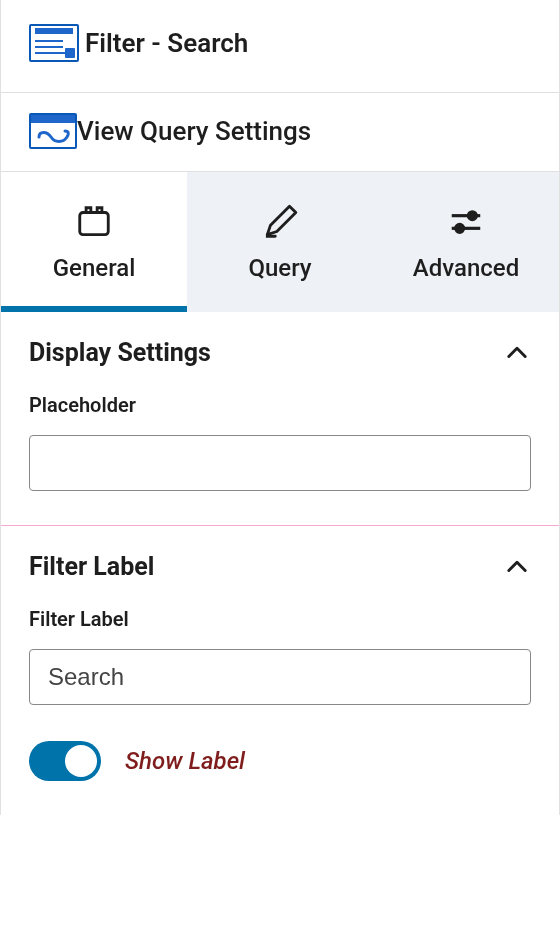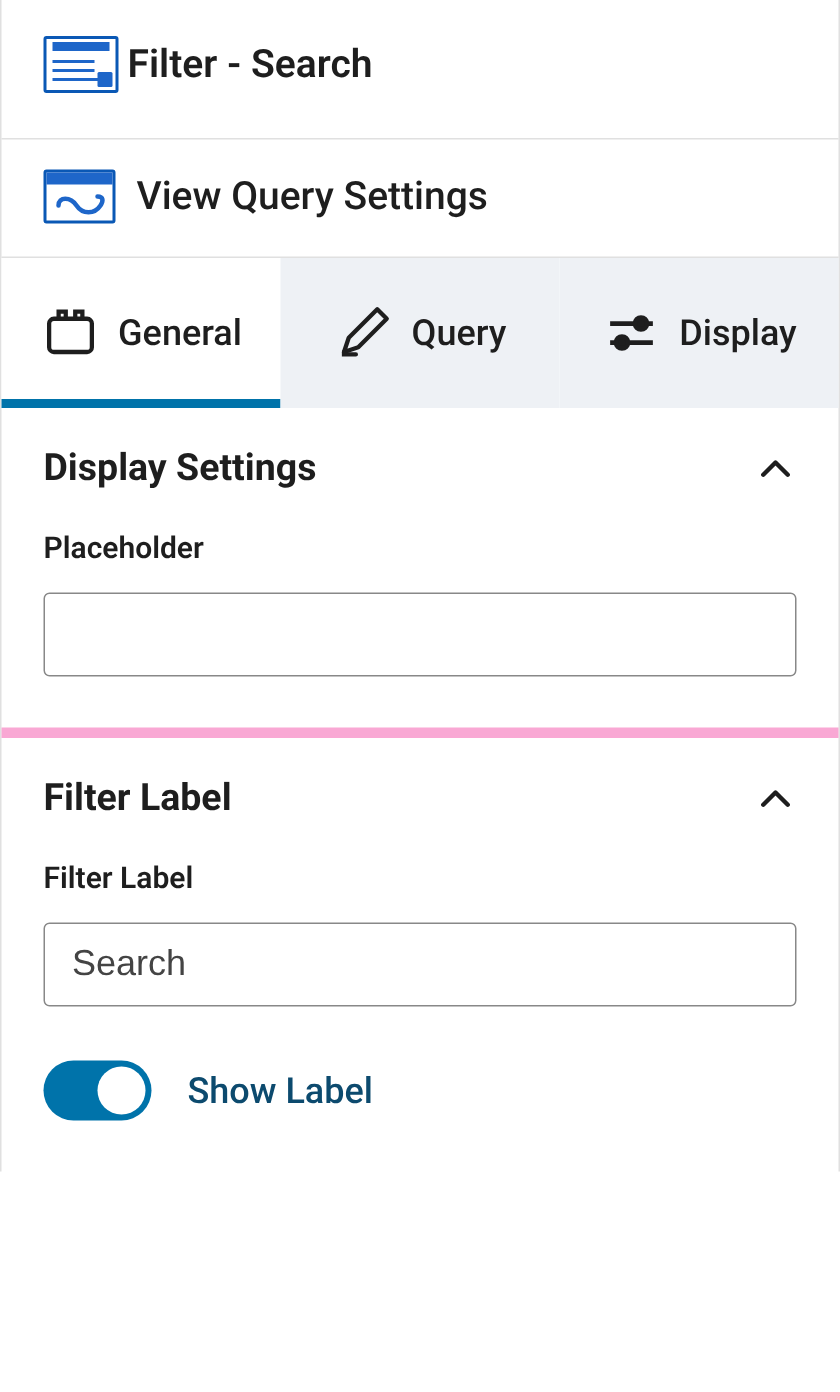--- a/index.html
+++ b/index.html
@@ -8,21 +8,20 @@
 
   .header-row {
     display: flex; align-items: center;
     padding: 24px 28px 30px 28px;
     border-bottom: 1px solid #e0e0e0;
     gap: 6px;
   }
   .header-row2 {
     display: flex; align-items: center;
     padding: 20px 28px 22px 28px;
-    gap: 14px;
     border-bottom: 1px solid #e0e0e0;
   }
   .block-icon {
     width: 50px; height: 38px; border: 2px solid #0a58b5; border-radius: 2px;
     position: relative; background: #fff;
   }
   .block-icon .top-stripe { position:absolute; top:2px; left:4px; right:4px; height:6px; background:#1e66c9; }
   .block-icon .line { position:absolute; left:4px; right:14px; height:2px; background:#1e66c9; }
   .block-icon .l1 { top:14px; }
   .block-icon .l2 { top:20px; }
@@ -40,35 +39,35 @@
     font-size: 26px; font-weight: 600; color:#1e1e1e;
   }
   .title2 {
     font-size: 26px; font-weight: 500; color:#1e1e1e;
   }
 
   .tabs {
     display: flex;
   }
   .tab {
-    flex:1; display:flex; flex-direction:row; align-items:center; justify-content:center;
+    flex:1; display:flex; flex-direction:column; align-items:center; justify-content:center;
     gap: 12px; padding: 30px 0 30px 0; position: relative;
     font-size: 24px; font-weight: 500; color:#1e1e1e; cursor:pointer;
     background:#eef1f5;
   }
   .tab.active { background:#fff; }
   .tab.active::after {
     content:""; position:absolute; left:0; right:0; bottom:0; height:6px; background:#0073aa;
   }
   .tab .icon { width:40px; height:40px; display:flex; align-items:center; justify-content:center; }
   .tab svg { width:38px; height:38px; stroke:#1e1e1e; }
 
   .section {
     padding: 26px 28px 34px 28px;
-    border-bottom: 7px solid #f9a8d4;
+    border-bottom: 1px solid #f9a8d4;
   }
   .section-header {
     display:flex; align-items:center; justify-content:space-between;
     margin-bottom: 26px; cursor:pointer;
   }
   .section-title {
     font-size: 25px; font-weight: 700; color:#1e1e1e;
   }
   .chevron { width:28px; height:28px; }
   .chevron svg { width:28px; height:28px; stroke:#1e1e1e; }
@@ -83,21 +82,21 @@
 
   .toggle-row {
     display:flex; align-items:center; gap: 24px; margin-top: 36px;
   }
   .toggle {
     width: 72px; height: 40px; background:#0073aa; border-radius: 20px; position:relative; cursor:pointer;
   }
   .toggle .knob {
     position:absolute; top:4px; right:4px; width:32px; height:32px; background:#fff; border-radius:50%;
   }
-  .toggle-label { font-size:24px; font-weight:500; color:#0c4a6e; }
+  .toggle-label { font-size:24px; font-weight:500; color:#7f1d1d;font-style:italic; }
 
 </style>
 </head>
 <body>
 
 <div class="panel">
 
   <div class="header-row">
     <div class="block-icon">
       <div class="top-stripe"></div>
@@ -140,21 +139,21 @@
     </div>
     <div class="tab">
       <div class="icon">
         <svg viewBox="0 0 24 24" fill="none" stroke-width="2">
           <line x1="3" y1="8" x2="21" y2="8"></line>
           <circle cx="16" cy="8" r="2.5" fill="#1e1e1e"></circle>
           <line x1="3" y1="16" x2="21" y2="16"></line>
           <circle cx="8" cy="16" r="2.5" fill="#1e1e1e"></circle>
         </svg>
       </div>
-      <span>Display</span>
+      <span>Advanced</span>
     </div>
   </div>
 
   <div class="section">
     <div class="section-header">
       <div class="section-title">Display Settings</div>
       <div class="chevron">
         <svg viewBox="0 0 24 24" fill="none" stroke-width="2.5" stroke-linecap="round" stroke-linejoin="round">
             <polyline points="5 15 12 8 19 15"></polyline>
           </svg>

